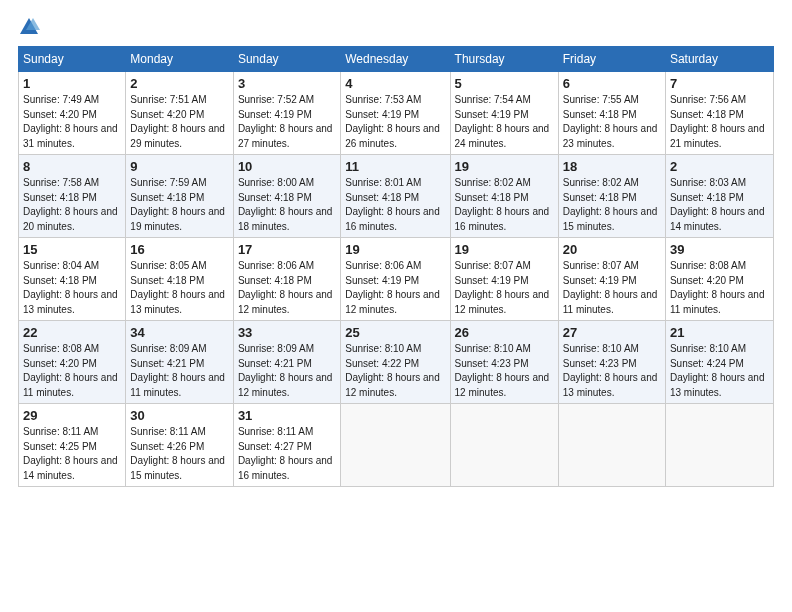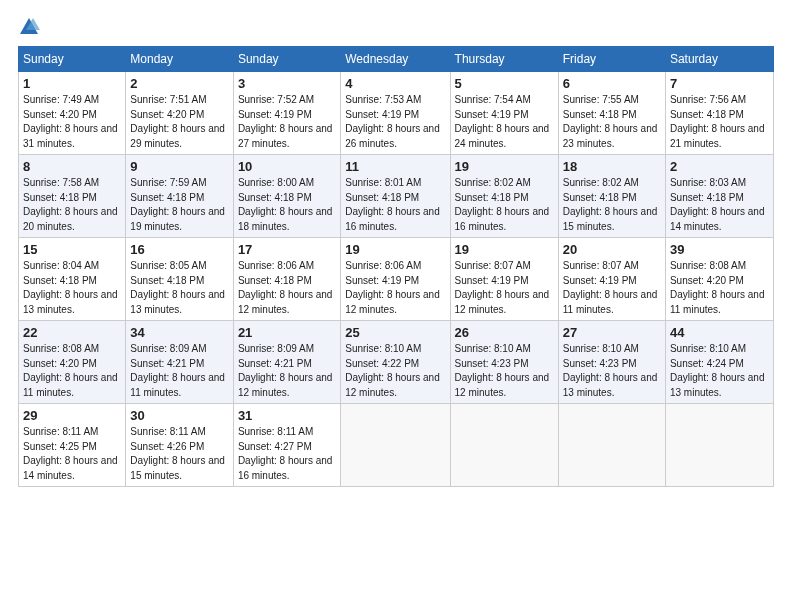--- a/index.html
+++ b/index.html
@@ -307,21 +307,21 @@
       </td>
           <td>
         <span class="day-num">34</span>
         <div class="day-info">
           Sunrise: 8:09 AM<br>
           Sunset: 4:21 PM<br>
           Daylight: 8 hours and 11 minutes.
         </div>
       </td>
           <td>
-        <span class="day-num">21</span>
+        <span class="day-num">33</span>
         <div class="day-info">
           Sunrise: 8:09 AM<br>
           Sunset: 4:21 PM<br>
           Daylight: 8 hours and 12 minutes.
         </div>
       </td>
           <td>
         <span class="day-num">25</span>
         <div class="day-info">
           Sunrise: 8:10 AM<br>
@@ -339,21 +339,21 @@
       </td>
           <td>
         <span class="day-num">27</span>
         <div class="day-info">
           Sunrise: 8:10 AM<br>
           Sunset: 4:23 PM<br>
           Daylight: 8 hours and 13 minutes.
         </div>
       </td>
           <td>
-        <span class="day-num">44</span>
+        <span class="day-num">21</span>
         <div class="day-info">
           Sunrise: 8:10 AM<br>
           Sunset: 4:24 PM<br>
           Daylight: 8 hours and 13 minutes.
         </div>
       </td>
         </tr>
         <tr>
           <td>
         <span class="day-num">29</span>

